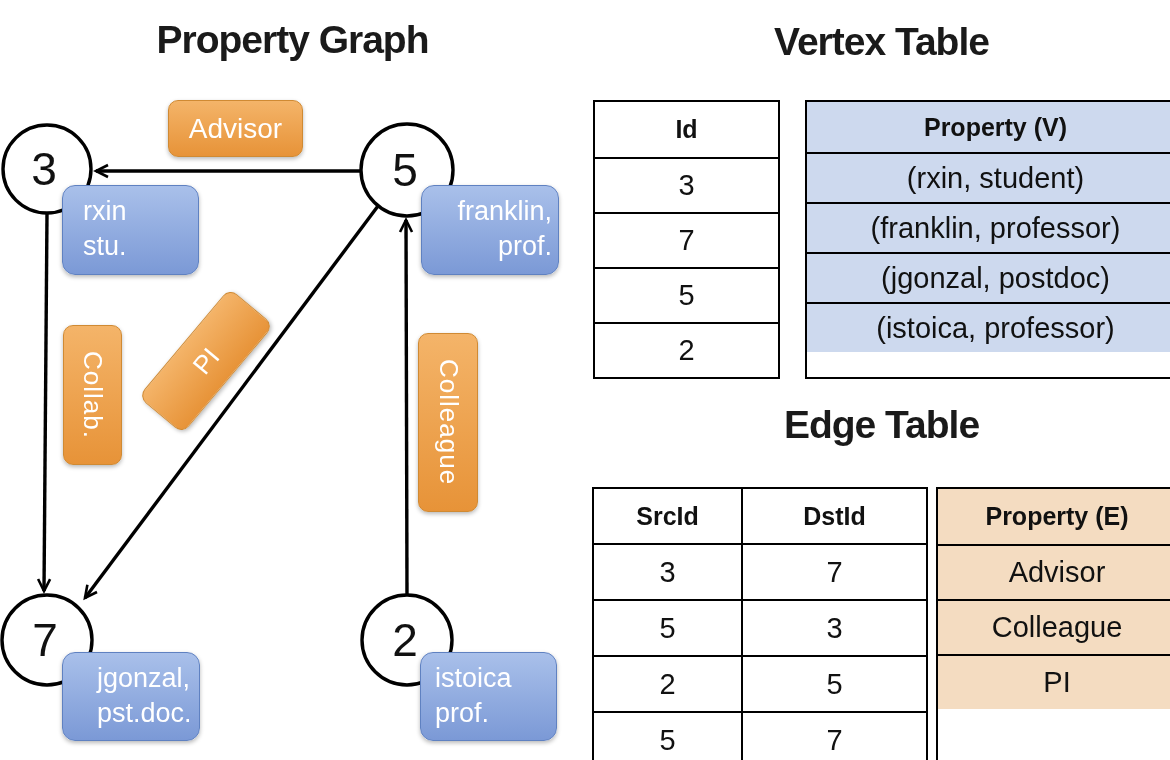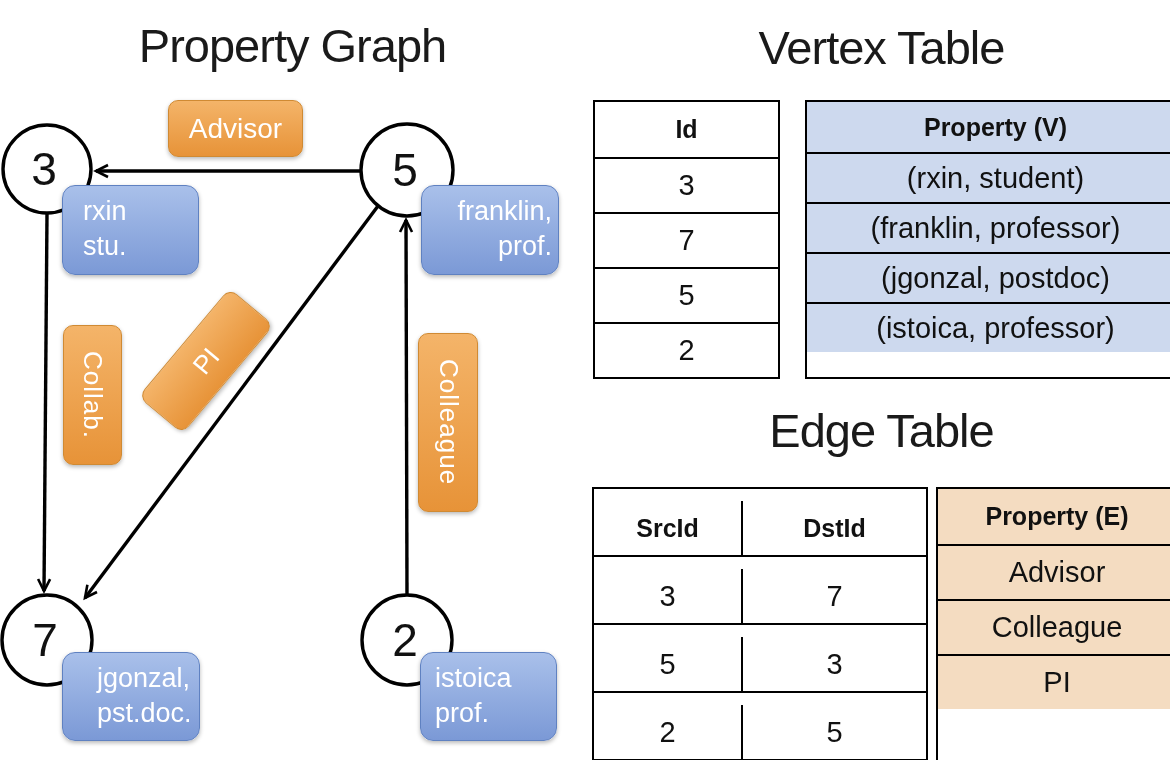--- a/index.html
+++ b/index.html
@@ -6,21 +6,21 @@
     --orange_top:#f4b469; --orange_bottom:#e79338; --orange_border:#d08a33;
     --blue_top:#a9c0ea; --blue_bottom:#7b99d6; --blue_border:#5f81c1;
     --vertex_cell_bg:#cdd9ee; --edge_cell_bg:#f4dcc1; --line_color:#000000;
   }
   *{margin:0;padding:0;box-sizing:border-box;}
   html,body{width:1170px;height:760px;background:#fff;overflow:hidden;
     font-family:"Liberation Sans",sans-serif;}
   .canvas{position:relative;width:1170px;height:760px;}
 
   
-  .big-title{position:absolute;font-size:47px;font-weight:400;letter-spacing:-1px;
+  .big-title{position:absolute;font-size:39px;font-weight:700;letter-spacing:-1px;
     color:#1a1a1a;text-align:center;white-space:nowrap;}
 
   
   .graph-panel{position:absolute;left:0;top:0;width:585px;height:760px;}
   .graph-svg{position:absolute;left:0;top:0;}
 
   .elabel{position:absolute;display:flex;align-items:center;justify-content:center;
     background:linear-gradient(var(--orange_top),var(--orange_bottom));
     border:1px solid var(--orange_border);border-radius:10px;color:#fff;
     box-shadow:0 2px 4px rgba(0,0,0,.28);}
@@ -33,21 +33,21 @@
     box-shadow:0 2px 4px rgba(0,0,0,.28);}
 
   
   .tbl-group{position:absolute;display:flex;}
   .subtable{border:2.5px solid var(--line_color);background:#fff;}
   .cell{font-size:29px;font-weight:300;color:#111;text-align:center;
     border-top:2px solid var(--line_color);display:flex;align-items:center;justify-content:center;}
   .cell:first-child, .row2:first-child{border-top:none;}
   .cell.header{font-weight:bold;font-size:25px;}
   .row2{display:flex;border-top:2px solid var(--line_color);}
-  .row2 .cell{border-top:none;margin-top:12px;}
+  .row2 .cell{border-top:none;}
   .row2 .cell + .cell{border-left:2px solid var(--line_color);}
   .prop-v .cell{background:var(--vertex_cell_bg);}
   .prop-e .cell{background:var(--edge_cell_bg);}
 
   .vt-id .cell{width:183px;height:55px;}
   .vt-prop .cell{width:377px;height:50px;}
   .et-src{width:150px;}
   .et-dst{width:175px;}
   .et-ids .cell{height:54px;}
   .et-ids .row2 .cell.c1{width:147px;}

